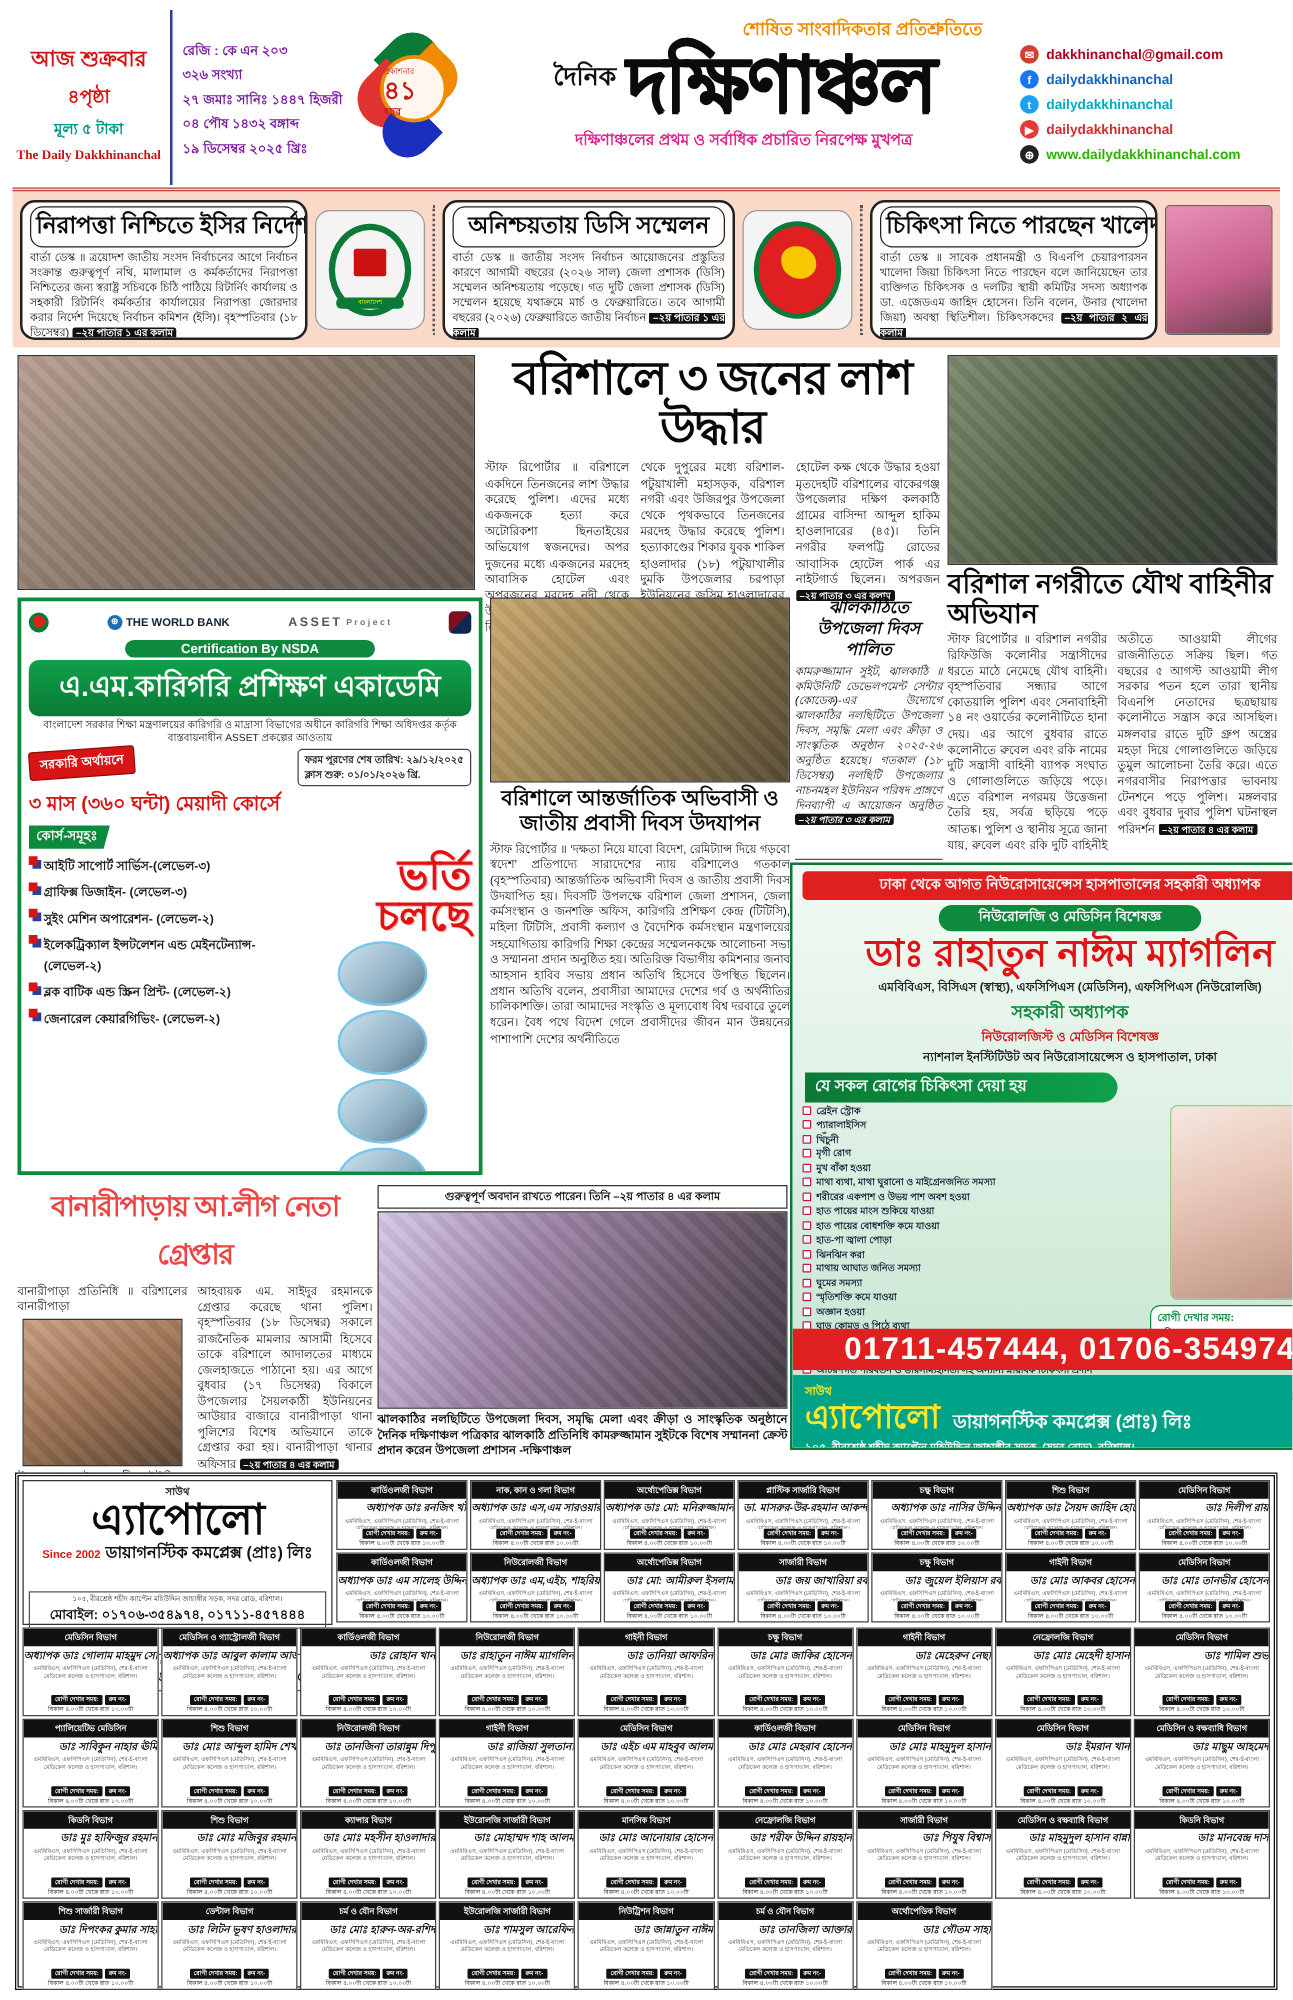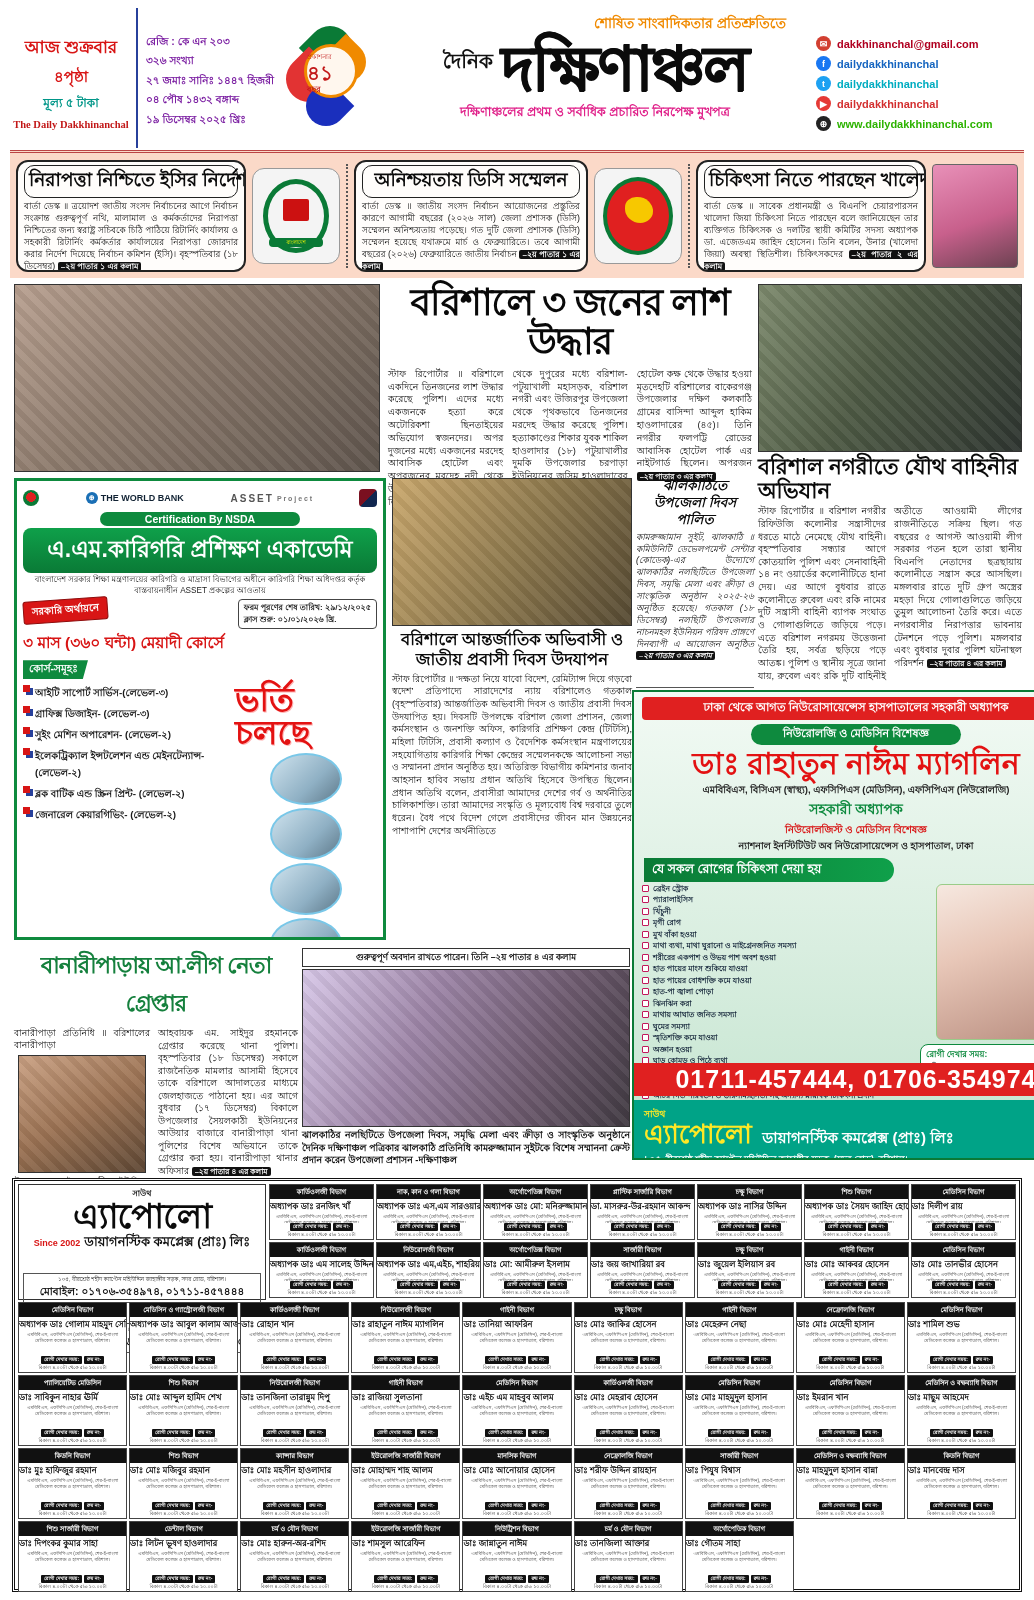--- a/index.html
+++ b/index.html
@@ -84,21 +84,21 @@
   .ac-sub { font-size:8.2px; text-align:center; color:#222; margin-top:2px; line-height:1.3; }
   .ac-row1 { display:flex; justify-content:space-between; align-items:flex-start; margin-top:3px; }
   .ac-fund { background:#d81515; color:#fff; font-weight:bold; font-size:10px; padding:2px 8px; border-radius:3px; transform:rotate(-4deg); border:1px solid #8d0d0d; }
   .ac-datebox { border:1.5px solid #444; border-radius:4px; font-size:8px; font-weight:bold; color:#222; padding:2px 5px; line-height:1.5; }
   .ac-duration { color:#d81515; font-weight:bold; font-size:15.5px; margin-top:2px; }
   .ac-tag { display:inline-block; background:#0e8a3e; color:#fff; font-weight:bold; font-size:10.5px; padding:1px 10px 1px 6px; clip-path:polygon(0 0,100% 0,92% 100%,0 100%); margin:3px 0 2px; }
   .ac-flex { display:flex; gap:4px; }
   .ac-courses { width:208px; }
   .ac-course { display:flex; gap:5px; align-items:flex-start; font-size:9.8px; font-weight:bold; color:#1a1a1a; margin:4px 0; }
   .sq-bullet { width:7px; height:7px; background:#d81515; box-shadow:3px 3px 0 #27409b; flex:none; }
-  .ac-right { flex:1; text-align:left; }
+  .ac-right { flex:1; text-align:right; }
   .ac-admission { color:#e31212; font-size:33px; font-weight:bold; line-height:1; margin-top:2px; text-shadow:1px 1px 0 #ffb3b3; }
   .ac-ovals { display:flex; flex-wrap:wrap; gap:3px; justify-content:center; margin-top:4px; }
   .ac-oval { width:72px; height:52px; border-radius:50%; border:2px solid #79c7e8; background:linear-gradient(135deg,#cfe3ee,#8fb0c4 60%,#5d7889); }
 
   
   #migrants { position:absolute; top:478px; left:392px; width:240px; height:464px; }
   #migrants .mg-photo { width:100%; height:148px; border:1.5px solid #333; background:linear-gradient(120deg,#caa86d 0%,#8f7a4e 50%,#564a33 100%); }
   .mg-headline { font-size:16.5px; font-weight:bold; text-align:center; line-height:1.2; margin:4px 0 3px; color:#0a0a0a; }
   .mg-body { font-size:9.2px; line-height:1.38; text-align:justify; color:#111; }
 
@@ -129,21 +129,21 @@
   .dr-room { position:absolute; right:10px; top:226px; font-size:9px; font-weight:bold; color:#15263a; }
   .dr-phone { position:absolute; left:0; right:0; bottom:62px; background:#e02020; color:#fff; font-size:25px; font-weight:bold; text-align:center; letter-spacing:1px; padding:2px 0; }
   .dr-brand { position:absolute; left:0; right:0; bottom:0; height:58px; background:#00a387; color:#fff; padding:3px 10px; }
   .dr-brand .b-small { color:#ffe825; font-size:9px; font-weight:bold; }
   .dr-brand .b-main { color:#ffe825; font-size:26px; font-weight:bold; line-height:.95; display:inline-block; }
   .dr-brand .b-rest { color:#fff; font-size:15px; font-weight:bold; margin-left:6px; }
   .dr-brand .b-addr { font-size:8.6px; font-weight:bold; margin-top:2px; }
 
   
   #banaripara { position:absolute; top:948px; left:14px; width:284px; height:224px; }
-  .bp-headline { font-size:22.5px; font-weight:bold; text-align:center; color:#15803d; letter-spacing:-1px; }
+  .bp-headline { font-size:22.5px; font-weight:bold; text-align:center; color:#ef4444; letter-spacing:-1px; }
   .bp-cols { display:flex; gap:8px; margin-top:3px; }
   .bp-c1 { width:136px; }
   .bp-c1 .t { font-size:9.2px; text-align:justify; line-height:1.35; color:#111; }
   .bp-photo { width:128px; height:118px; margin:3px auto; border:1.5px solid #333; background:linear-gradient(150deg,#caa183 0%,#9b7253 50%,#5e4734 100%); }
   .bp-c2 { flex:1; font-size:9.2px; text-align:justify; line-height:1.36; color:#111; }
 
   
   #codec { position:absolute; top:948px; left:302px; width:328px; height:226px; }
   .cd-overflow { border:1.5px solid #333; font-size:8.8px; font-weight:bold; text-align:center; padding:1px 2px; color:#111; }
   .cd-photo { width:100%; height:158px; border:1.5px solid #333; margin-top:2px; background:linear-gradient(115deg,#d8c8e8 0%,#9e86a8 35%,#6d5a6e 70%,#413a42 100%); }
@@ -157,21 +157,21 @@
   .dh-brand { font-size:34px; font-weight:bold; color:#0b0b0b; line-height:.95; letter-spacing:-1px; }
   .dh-since { color:#d81515; font-size:9px; font-weight:bold; display:inline-block; margin-right:4px; }
   .dh-rest { font-size:13px; font-weight:bold; color:#111; display:inline-block; }
   .dh-box { border:1px solid #555; margin-top:20px; padding:1px 14px; }
   .dh-addr { font-size:5.6px; color:#222; white-space:nowrap; overflow:hidden; }
   .dh-phone { font-size:10.5px; font-weight:bold; color:#0b0b0b; white-space:nowrap; }
   .dir-grid12 { flex:1; display:grid; grid-template-columns:repeat(7,1fr); grid-auto-rows:56px; gap:2px; }
   .dir-grid36 { display:grid; grid-template-columns:repeat(9,1fr); grid-auto-rows:71px; gap:2px; margin-top:2px; }
   .dcard { border:1px solid #444; overflow:hidden; background:#fff; display:flex; flex-direction:column; }
   .dcard .dept { background:#111; color:#fff; font-size:6.6px; font-weight:bold; text-align:center; padding:1px 0; white-space:nowrap; overflow:hidden; }
-  .dcard .dname { font-size:8.4px; font-weight:bold; text-align:left; color:#0b0b0b; white-space:nowrap; overflow:hidden; margin-top:1px; }
+  .dcard .dname { font-size:8.4px; font-weight:bold; text-align:right; color:#0b0b0b; white-space:nowrap; overflow:hidden; margin-top:1px;font-style:italic; }
   .dcard .dfine { font-size:4.6px; color:#444; text-align:center; line-height:1.25; padding:0 2px; overflow:hidden; flex:1; }
   .dcard .dchips { display:flex; justify-content:center; gap:2px; }
   .dcard .chip { background:#111; color:#fff; font-size:4.8px; font-weight:bold; padding:0 3px; border-radius:1px; white-space:nowrap; }
   .dcard .dhours { font-size:4.8px; color:#222; text-align:center; white-space:nowrap; overflow:hidden; }
 </style>
 </head>
 <body>
 
 <div id="page">
 

